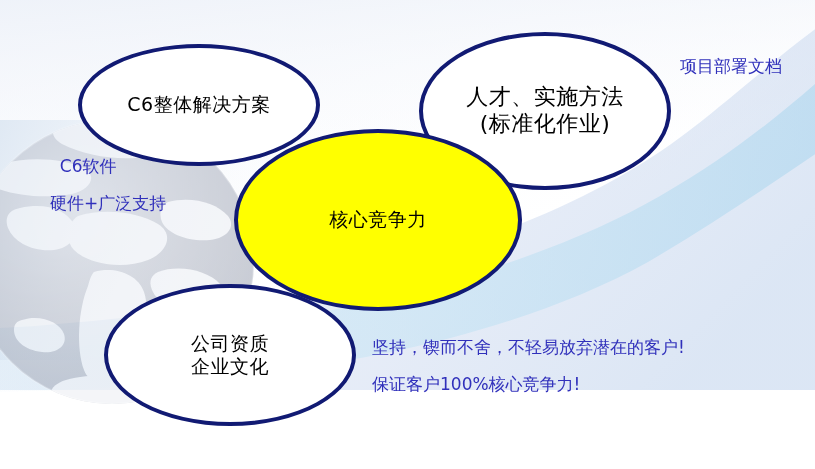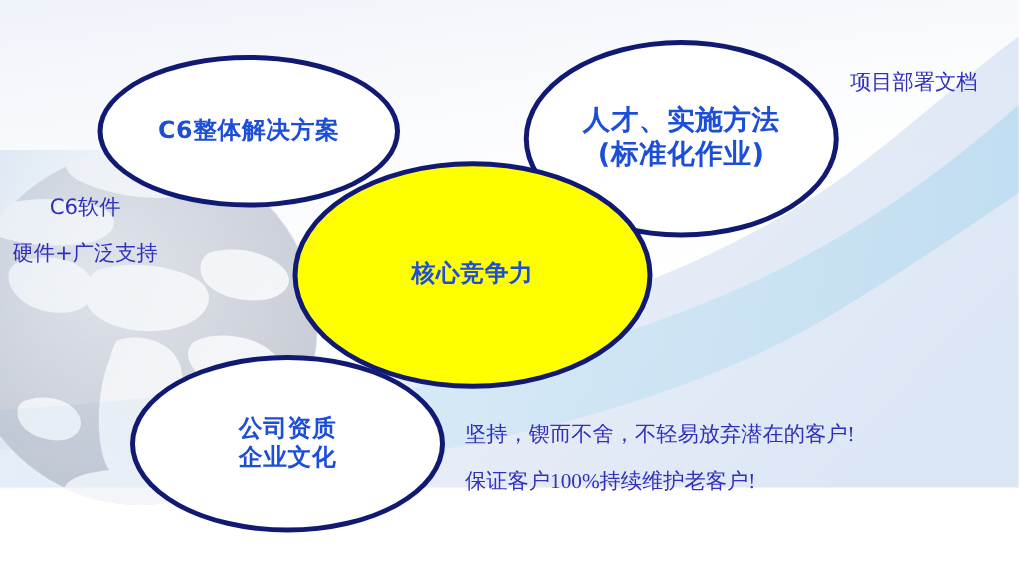--- a/index.html
+++ b/index.html
@@ -32,23 +32,22 @@
   
   .ellipse {
     position: absolute;
     box-sizing: border-box;
     border: 4px solid #111a73;
     border-radius: 50%;
     display: flex;
     align-items: center;
     justify-content: center;
     text-align: center;
-    color: #1d4ed8;
+    color: #000000;
     background: #ffffff;
-    font-weight: bold;
   }
   .ellipse-label {
     line-height: 1.22;
     white-space: pre-line;
     letter-spacing: 0.5px;
   }
 
   #ellipse-solution {
     left: 78px; top: 44px; width: 242px; height: 122px;
     z-index: 4;
@@ -79,28 +78,28 @@
     position: absolute;
     color: #3030bb;
     font-size: 17px;
     line-height: 1.0;
     white-space: nowrap;
     z-index: 6;
   }
 
   #annot-left { left: 10px; top: 158px; }
   #annot-left .annot-line { margin-bottom: 20px; text-align: center; }
-  #annot-left .annot-line:last-child { margin-bottom: 0; }
+  #annot-left .annot-line:last-child { margin-bottom: 0; margin-left: 40px; }
 
   #annot-topright { left: 680px; top: 58px; }
   #annot-topright .annot-line { margin-bottom: 17px; }
   #annot-topright .annot-line:last-child { margin-bottom: 0; text-align: right; }
 
   #annot-bottom { left: 372px; top: 339px; }
-  #annot-bottom .annot-line { margin-bottom: 20px; font-family: Liberation Serif, serif; }
+  #annot-bottom .annot-line { margin-bottom: 20px; }
   #annot-bottom .annot-line:last-child { margin-bottom: 0; }
 </style>
 </head>
 <body>
 
 <div id="stage">
 
   <div id="bg-layer">
 
     <svg width="815" height="469" viewBox="0 0 815 469">
@@ -200,16 +199,16 @@
     <div class="annot-line">C6软件</div>
     <div class="annot-line">硬件+广泛支持</div>
   </div>
 
   <div class="annot" id="annot-topright">
     <div class="annot-line">项目部署文档</div>
   </div>
 
   <div class="annot" id="annot-bottom">
     <div class="annot-line">坚持，锲而不舍，不轻易放弃潜在的客户!</div>
-    <div class="annot-line">保证客户100%持续维护老客户!</div>
+    <div class="annot-line">保证客户100%核心竞争力!</div>
   </div>
 
 </div>
 
 </body></html>

